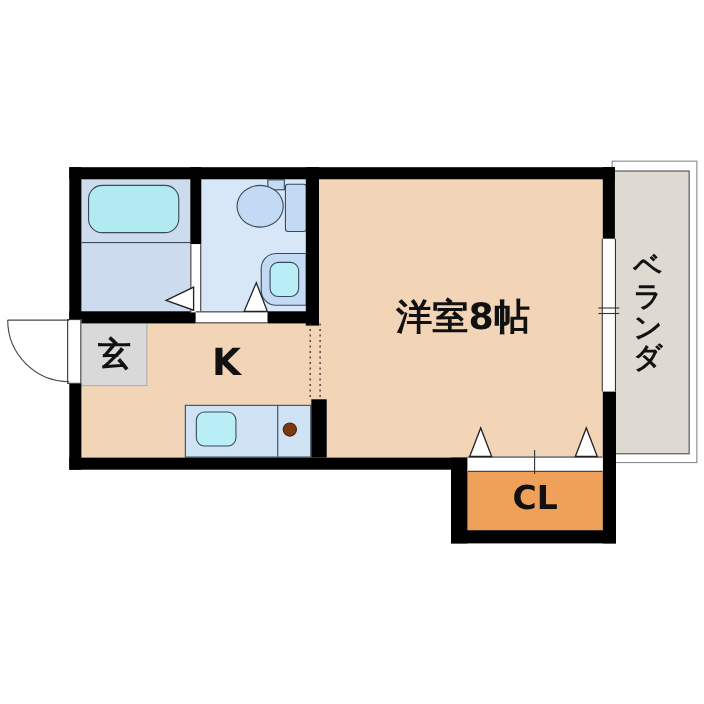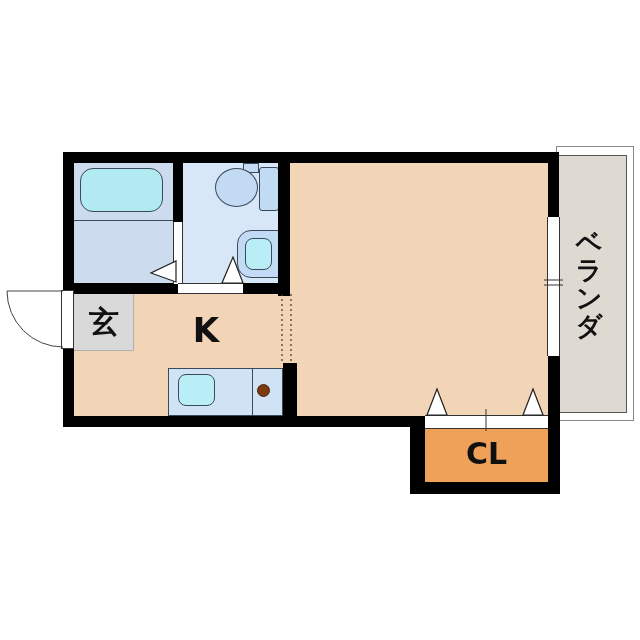--- a/index.html
+++ b/index.html
@@ -62,20 +62,21 @@
   <div class="abs wall" style="left:548px;top:355px;width:12px;height:139px;"></div>
   <div class="abs wall" style="left:410px;top:416px;width:15px;height:78px;"></div>
   <div class="abs wall" style="left:410px;top:482px;width:150px;height:12px;"></div>
 
   <div class="abs gap-v" style="left:173px;top:222px;width:10px;height:62px;"></div>
   <div class="abs gap-h" style="left:178px;top:283px;width:65px;height:11px;"></div>
   <div class="abs gap-v" style="left:547px;top:217px;width:13px;height:139px;"></div>
   <div class="abs gap-h" style="left:425px;top:415px;width:123px;height:14px;"></div>
   <div class="abs" style="left:61px;top:290px;width:13px;height:59px;background:#fff;border:1px solid #333;"></div>
 
+  <div class="abs label" style="left:321px;top:267px;width:200px;height:42px;font-size:33px;">洋室8帖</div>
   <div class="abs label" style="left:181px;top:309px;width:50px;height:42px;font-size:34px;">K</div>
   <div class="abs label" style="left:74px;top:293px;width:60px;height:58px;font-size:30px;">玄</div>
   <div class="abs label" style="left:425px;top:430px;width:123px;height:46px;font-size:30px;">CL</div>
   <div class="abs" style="left:573px;top:228px;width:32px;height:124px;font-size:26px;line-height:28px;font-weight:bold;color:var(--text);text-align:center;word-break:break-all;">ベランダ</div>
 
   <svg class="overlay" width="640" height="640" viewBox="0 0 640 640">
     <g fill="none" stroke="#444" stroke-width="1">
       <path d="M 7 291 L 63 291"></path>
       <path d="M 7 291 A 56 56 0 0 0 63 347"></path>
     </g>

